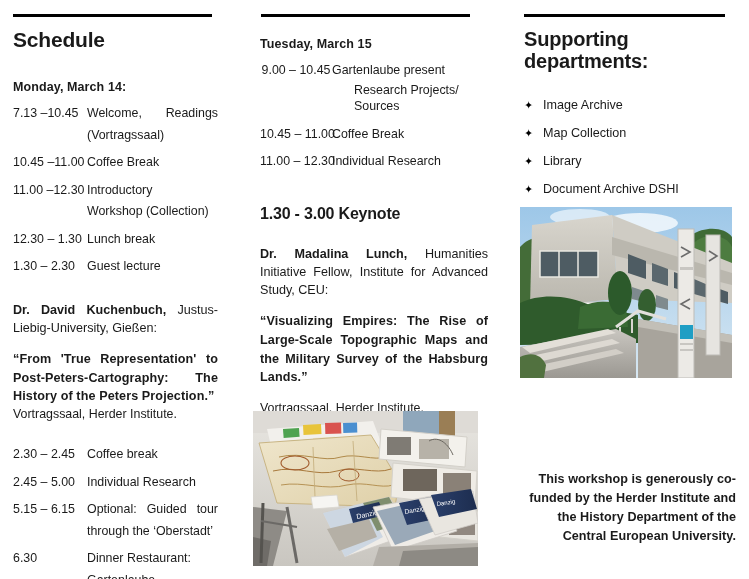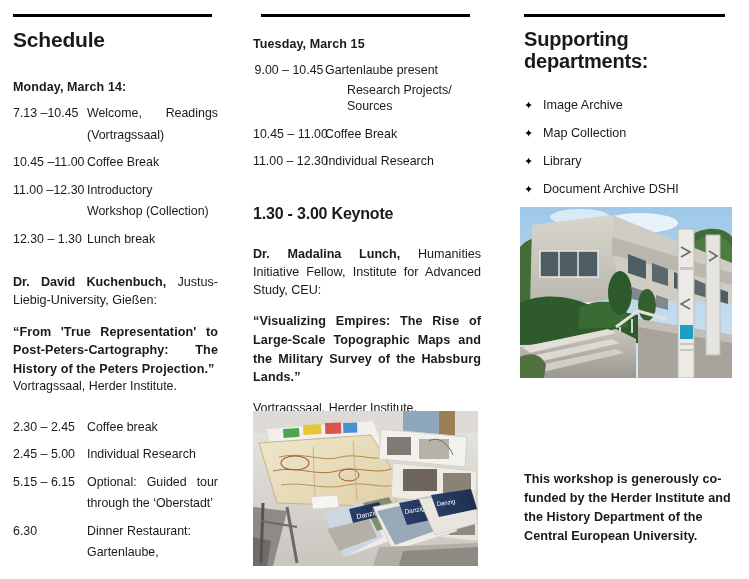--- a/index.html
+++ b/index.html
@@ -30,21 +30,21 @@
   #rule-left   { left: 13px;  top: 14px; width: 199px; }
   #rule-mid    { left: 261px; top: 14px; width: 209px; }
   #rule-right  { left: 524px; top: 14px; width: 201px; }
 
   
   .col {
     position: absolute;
     top: 0;
   }
   #col-left  { left: 13px;  width: 205px; }
-  #col-mid   { left: 253px; width: 228px; }
+  #col-mid   { left: 260px; width: 228px; }
   #col-right { left: 524px; width: 212px; }
 
   h1.col-title {
     font-size: 21px;
     font-weight: bold;
     letter-spacing: -0.2px;
     margin: 0;
     line-height: 1.1;
   }
   #col-left .col-title  { margin-top: 28px; }
@@ -158,21 +158,21 @@
   }
 
   .funding {
     position: absolute;
     left: 524px;
     top: 457px;
     width: 212px;
     font-size: 12.6px;
     font-weight: bold;
     line-height: 1.52;
-    text-align: left;
+    text-align: right;
     letter-spacing: 0.05px;
   }
 
   
   .photo {
     position: absolute;
     overflow: hidden;
     background: #b9bdbd;
   }
   #photo-institute { left: 520px; top: 207px; width: 212px; height: 171px; }
@@ -209,20 +209,24 @@
       <div class="row">
         <span class="time">11.00 –12.30</span>
         <span class="desc"><span>Introductory</span><span class="cont">Workshop (Collection)</span></span>
       </div>
 
       <div class="row">
         <span class="time">12.30 – 1.30</span>
         <span class="desc">Lunch break</span>
       </div>
 
+      <div class="row">
+        <span class="time">1.30 – 2.30</span>
+        <span class="desc">Guest lecture</span>
+      </div>
 
     </div>
 
     <p class="speaker"><span class="name">Dr. David Kuchenbuch,</span><span> Justus-Liebig-University, Gießen:</span></p>
 
     <p class="talk">“From 'True Representation' to Post-Peters-Cartography: The History of the Peters Projection.”</p>
 
     <p class="venue">Vortragssaal, Herder Institute.</p>
 
     <div class="sched gap-block">

